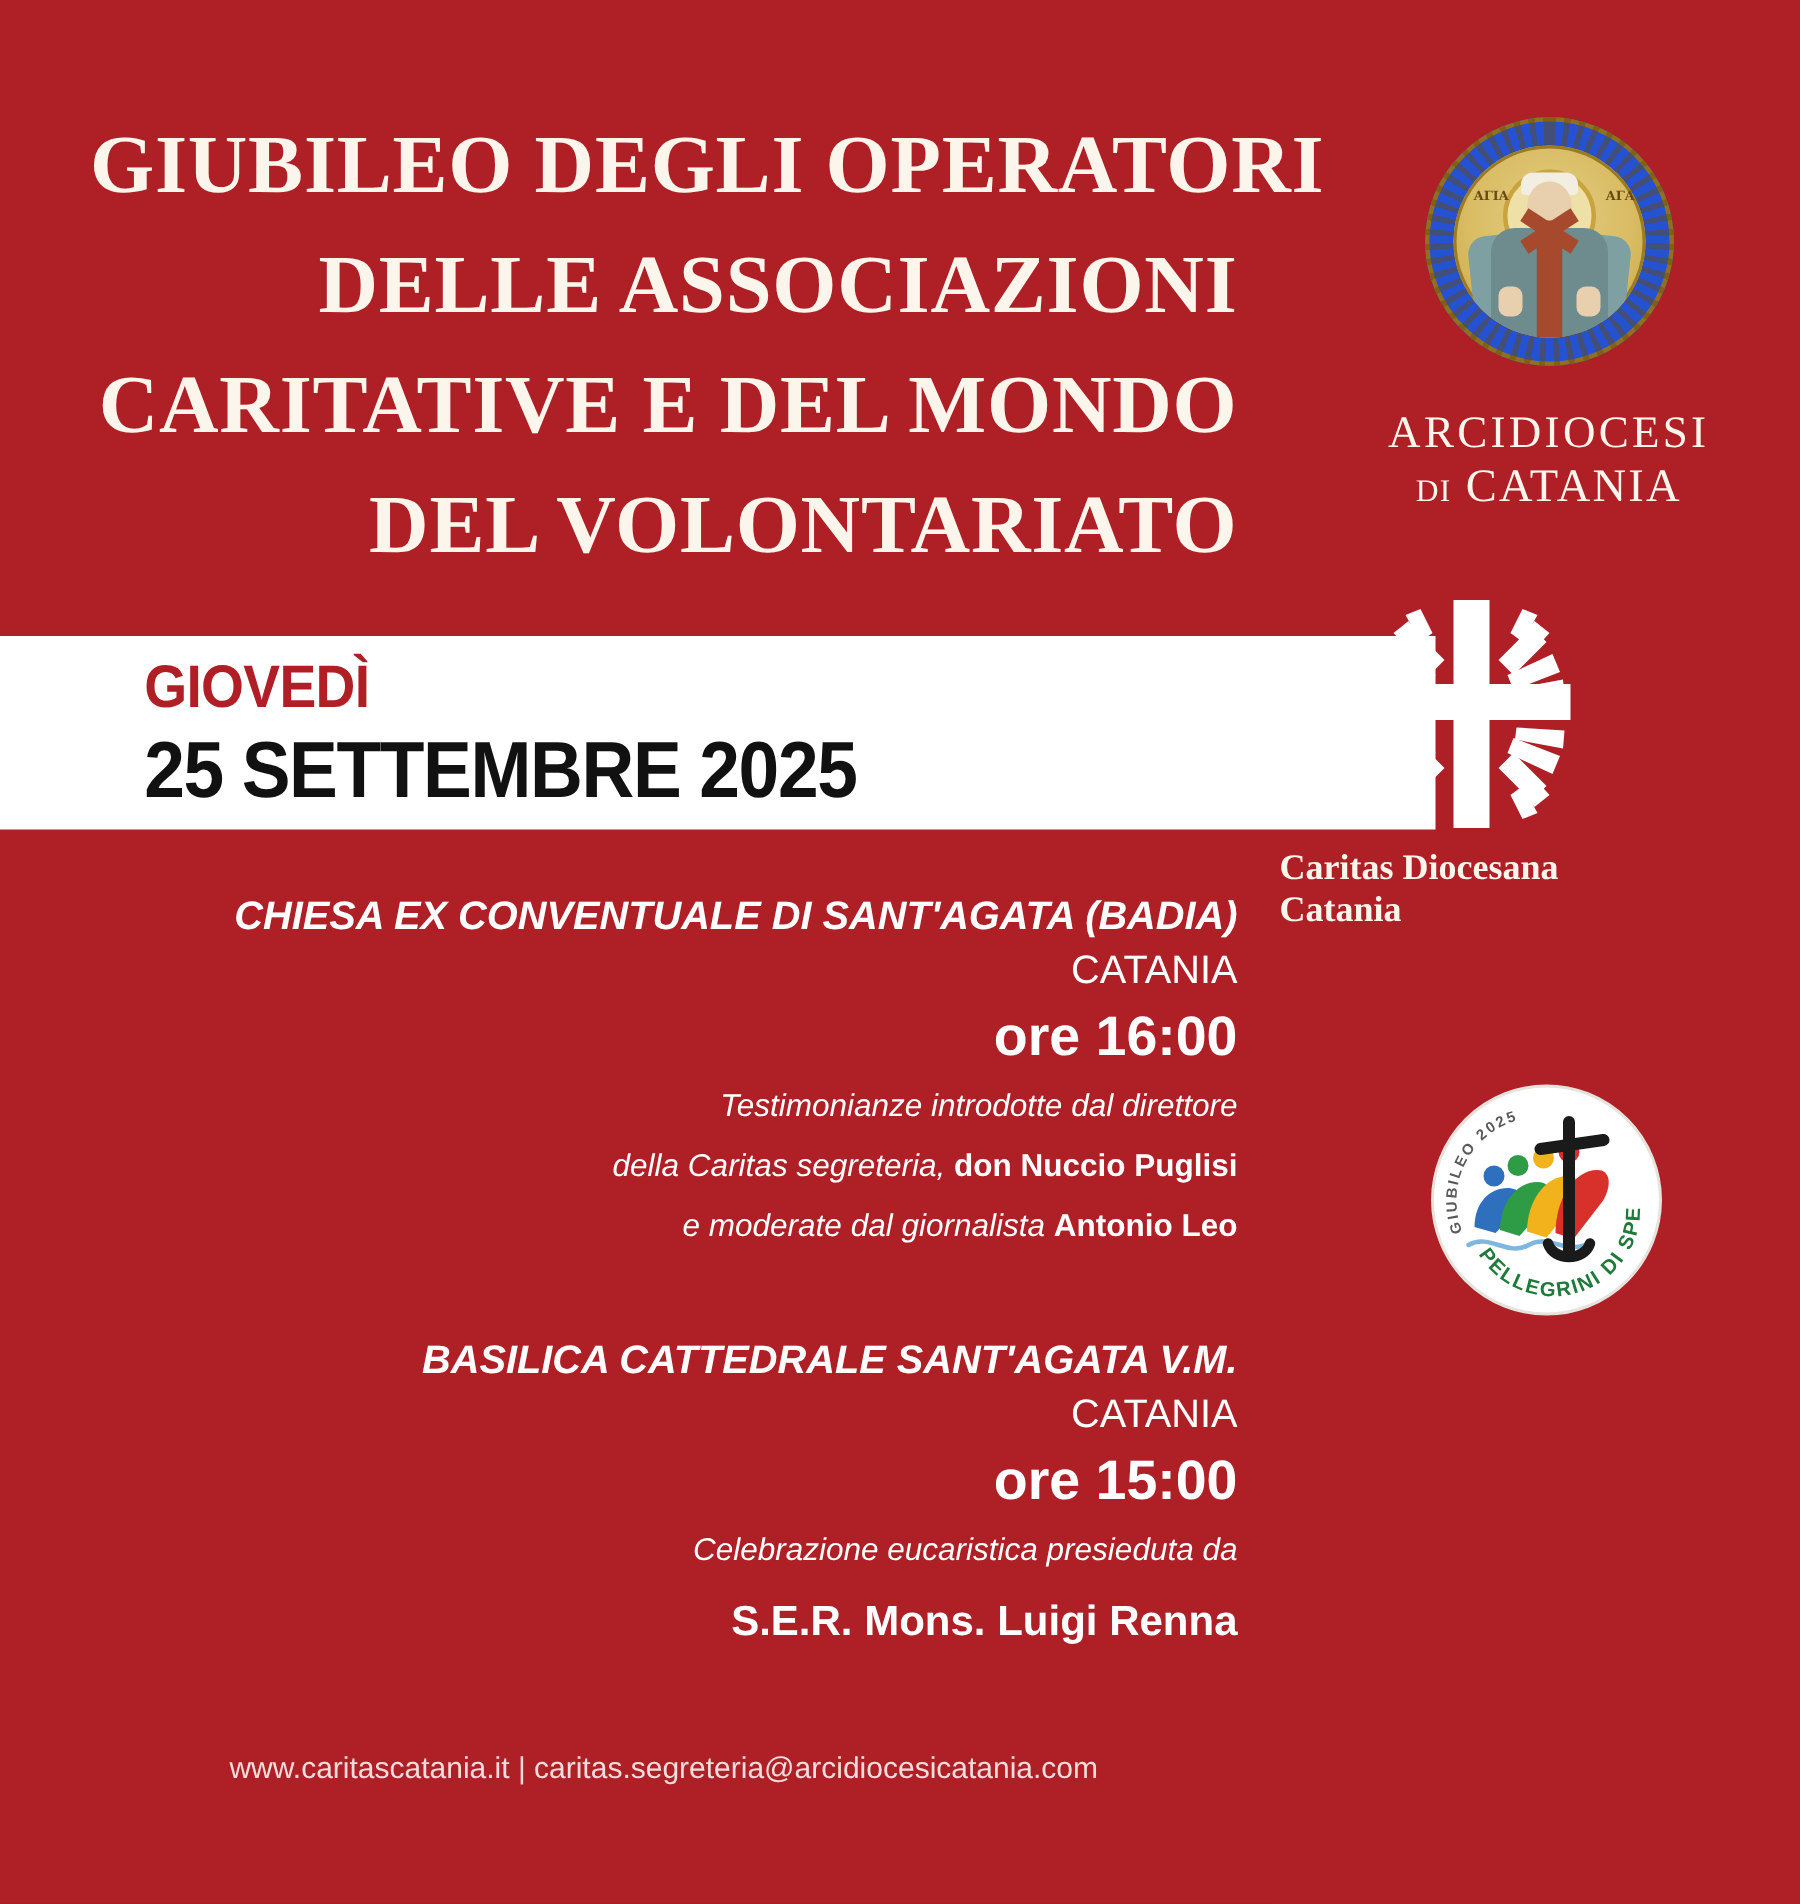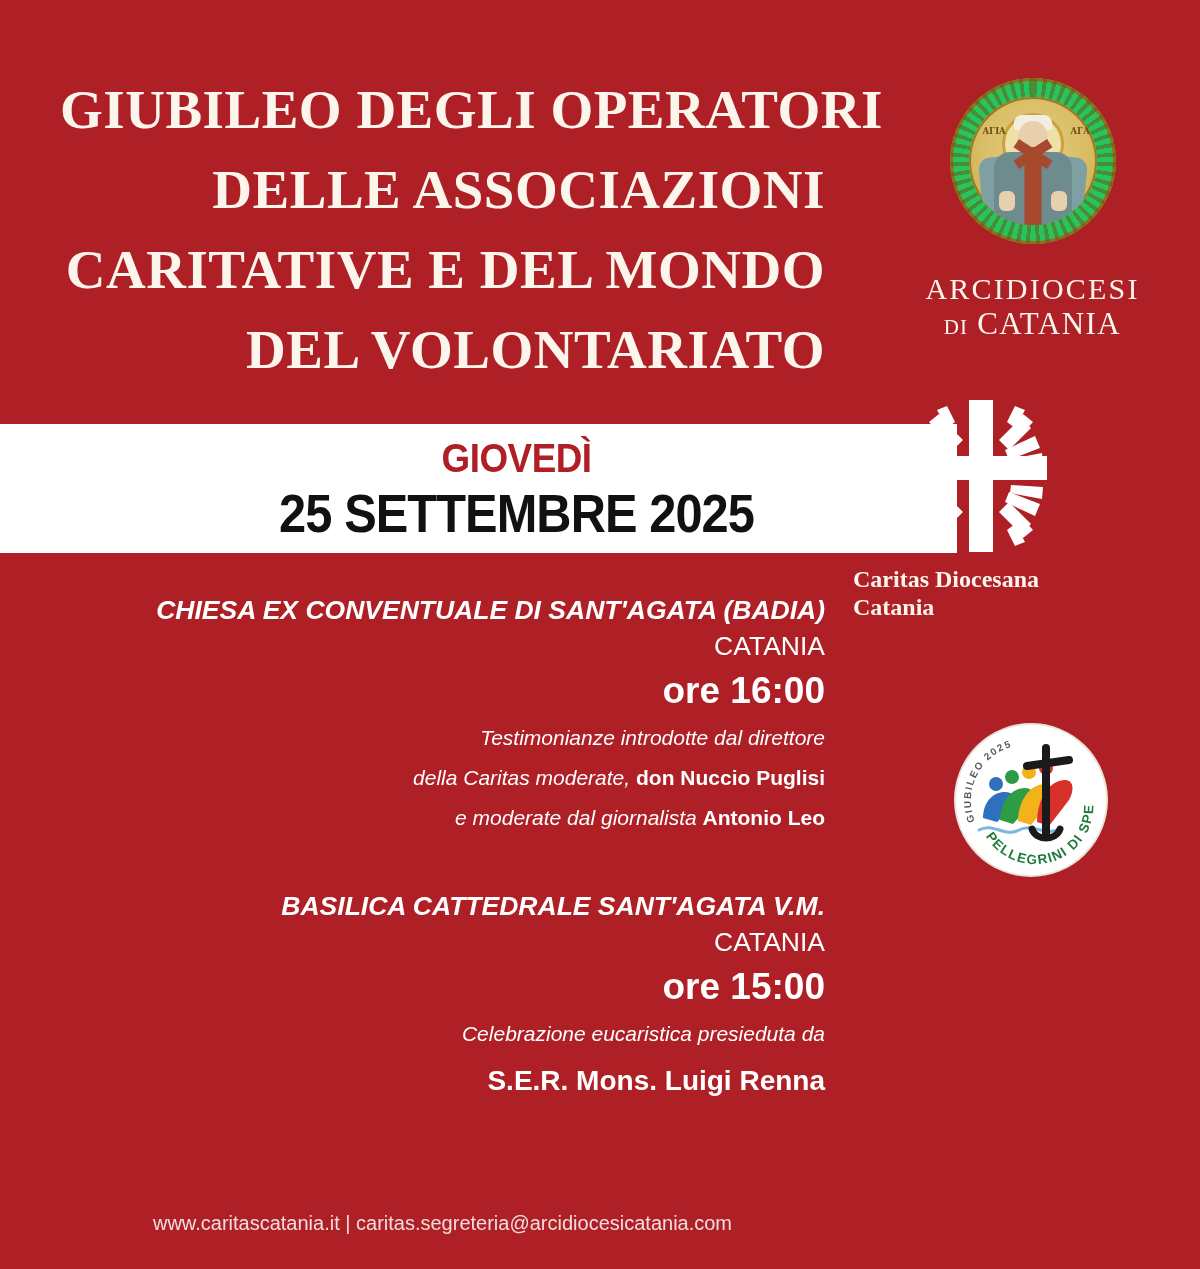--- a/index.html
+++ b/index.html
@@ -43,21 +43,21 @@
   
   .date-banner {
     position: absolute;
     left: 0;
     top: 424px;
     width: 957px;
     height: 129px;
     background: #FFFFFF;
     box-sizing: border-box;
     padding-right: 20px;
-    text-align: center;
+    text-align: left;
     padding-left: 23px;
   }
   .weekday {
     font-family: "Liberation Sans Narrow", "Liberation Sans", sans-serif;
     font-weight: 700;
     font-size: 40px;
     line-height: 50px;
     letter-spacing: -0.5px;
     color: #B01F26;
     margin-top: 9px;
@@ -118,21 +118,21 @@
     font-style: normal;
     font-weight: 700;
     line-height: 42px;
   }
   .gap-1 { height: 50px; }
   .gap-2 { height: 6px; }
 
   .footer {
     position: absolute;
     left: 60px;
-    top: 1212px;
+    top: 1168px;
     width: 765px;
     text-align: center;
     color: #F3DDDC;
     font-size: 20px;
     font-weight: 400;
   }
 
   
   .logo-arcidiocesi {
     position: absolute;
@@ -140,21 +140,21 @@
     top: 78px;
     width: 255px;
     text-align: center;
   }
   .seal {
     position: relative;
     width: 166px;
     height: 166px;
     margin: 0 auto;
     border-radius: 50%;
-    background: #22c55e;
+    background: #1d4ed8;
     box-shadow: inset 0 0 0 3px #8E6E1C;
     overflow: hidden;
     text-decoration: underline;
   }
   .seal .seal-ring-text {
     position: absolute;
     inset: 0;
     border-radius: 50%;
     background:
       repeating-conic-gradient(from 0deg, rgba(110,80,12,0.55) 0deg 3deg, rgba(200,168,72,0.05) 3deg 7deg);
@@ -327,21 +327,21 @@
   <div class="body-block">
 
     <div>
       <div class="venue">CHIESA EX CONVENTUALE DI SANT'AGATA (BADIA)</div>
       <div class="city">CATANIA</div>
       <div class="time">ore 16:00</div>
       <div class="desc nowrap">
         <span>Testimonianze introdotte dal direttore</span>
       </div>
       <div class="desc nowrap">
-        <span>della Caritas moderate, </span><b>don Nuccio Puglisi</b>
+        <span>della Caritas segreteria, </span><b>don Nuccio Puglisi</b>
       </div>
       <div class="desc nowrap">
         <span>e moderate dal giornalista </span><b>Antonio Leo</b>
       </div>
     </div>
 
     <div class="gap-1"></div>
 
     <div>
       <div class="venue">BASILICA CATTEDRALE SANT'AGATA V.M.</div>

